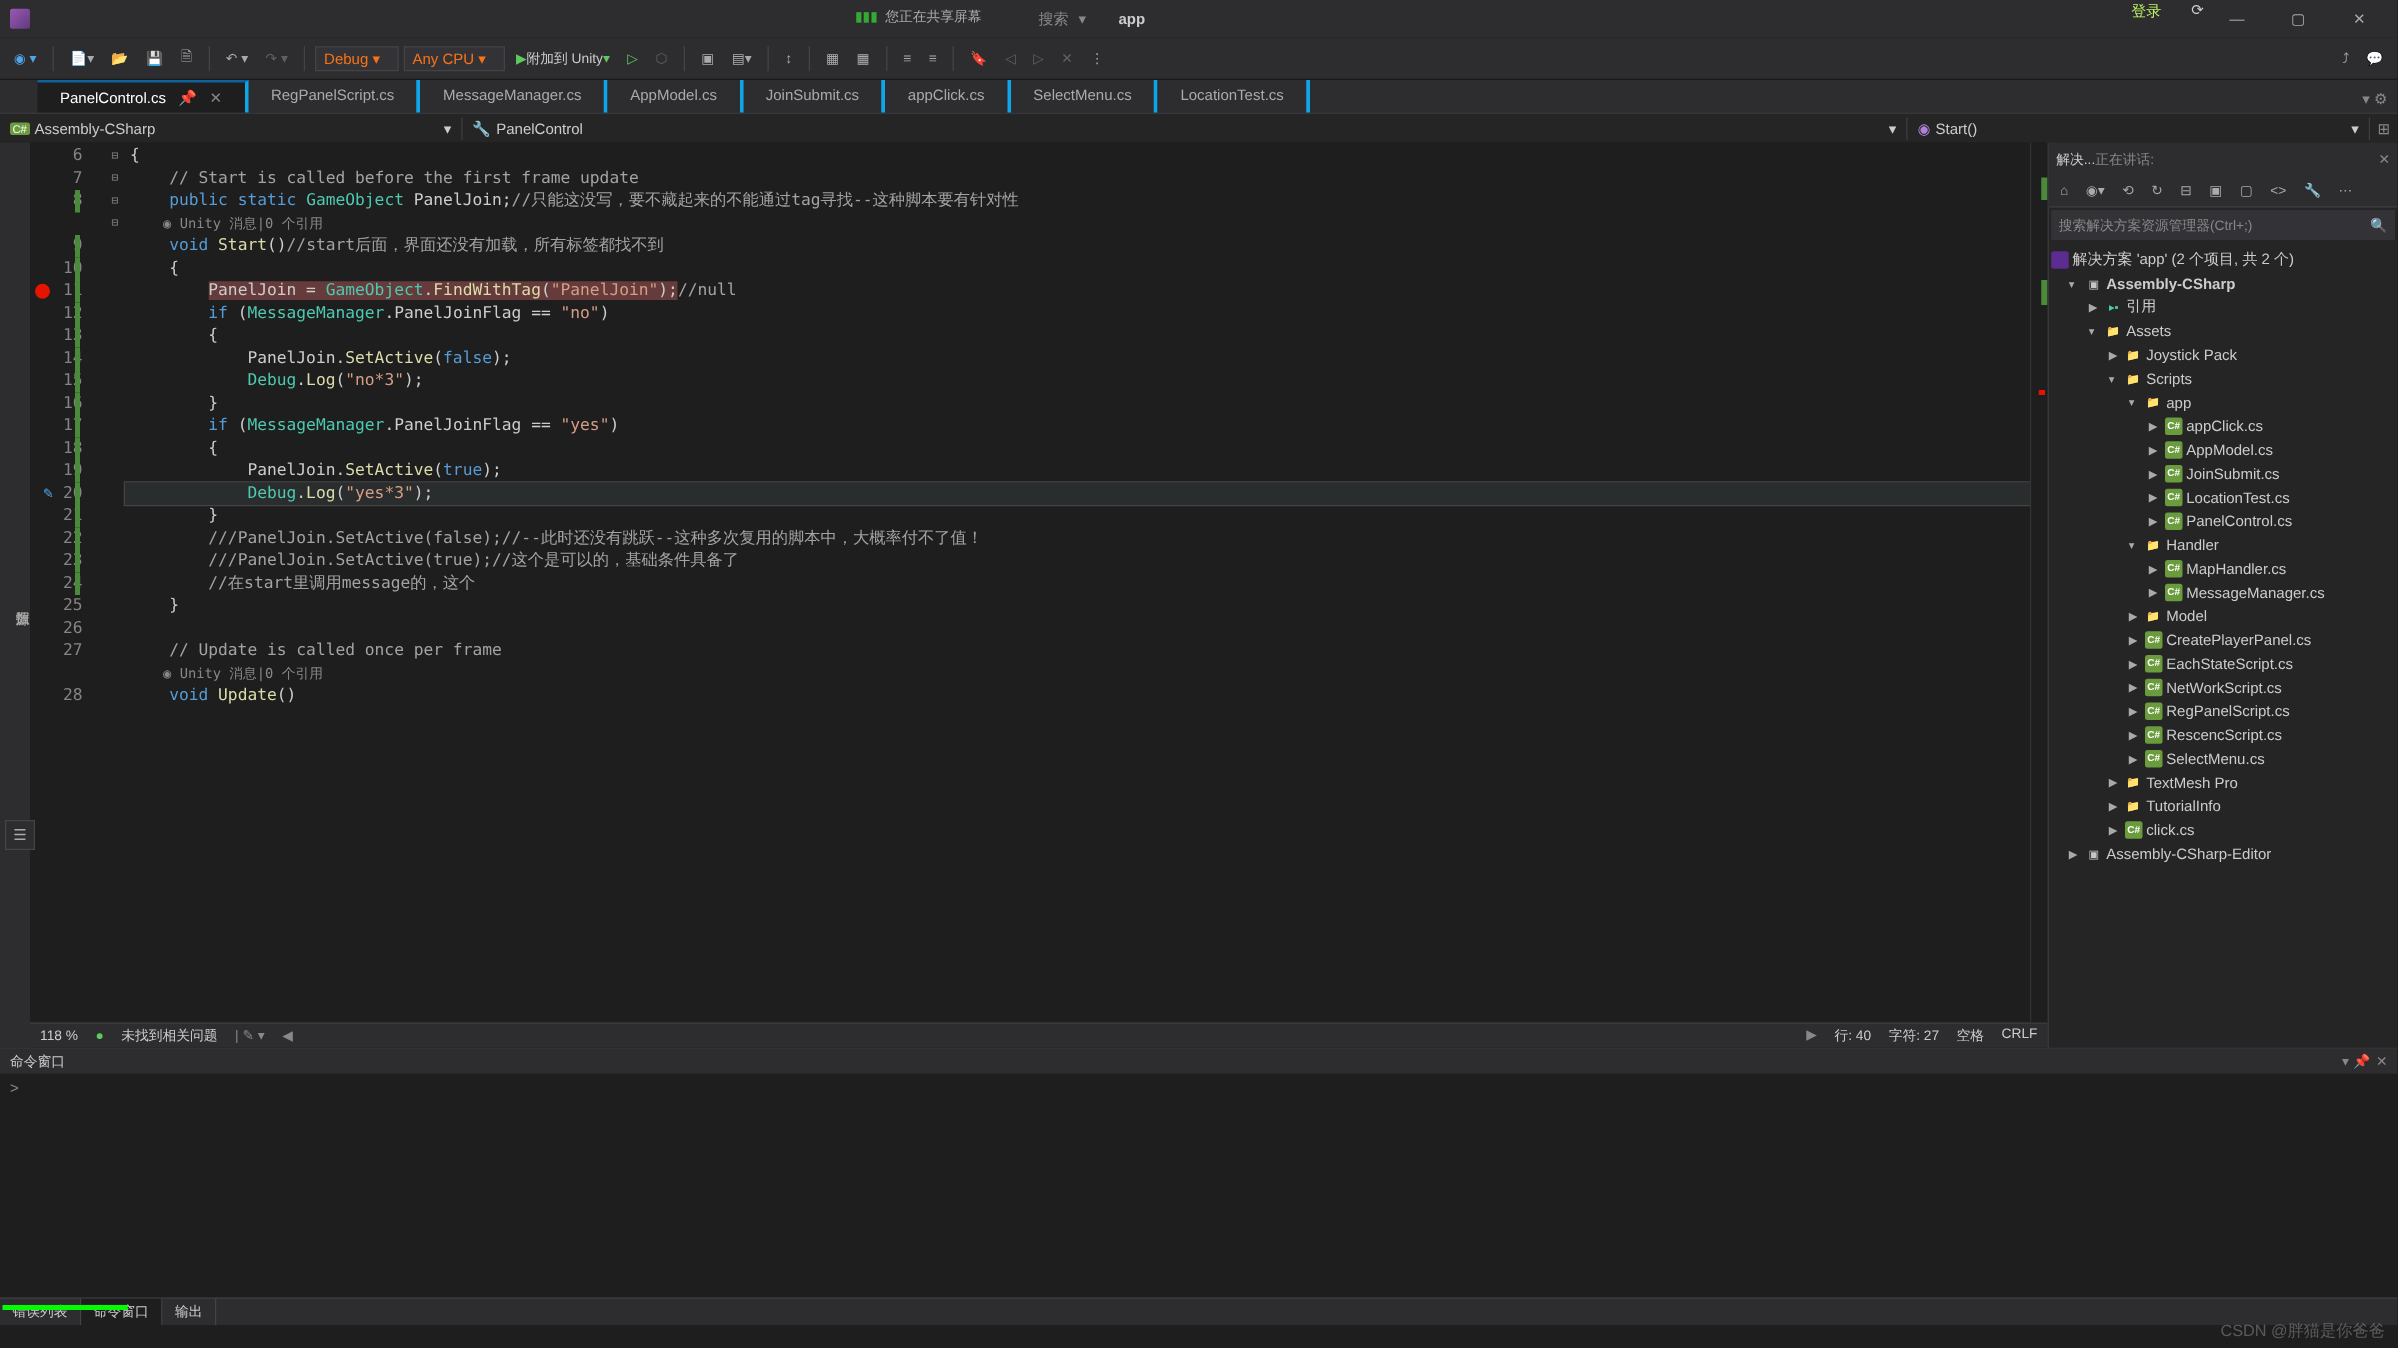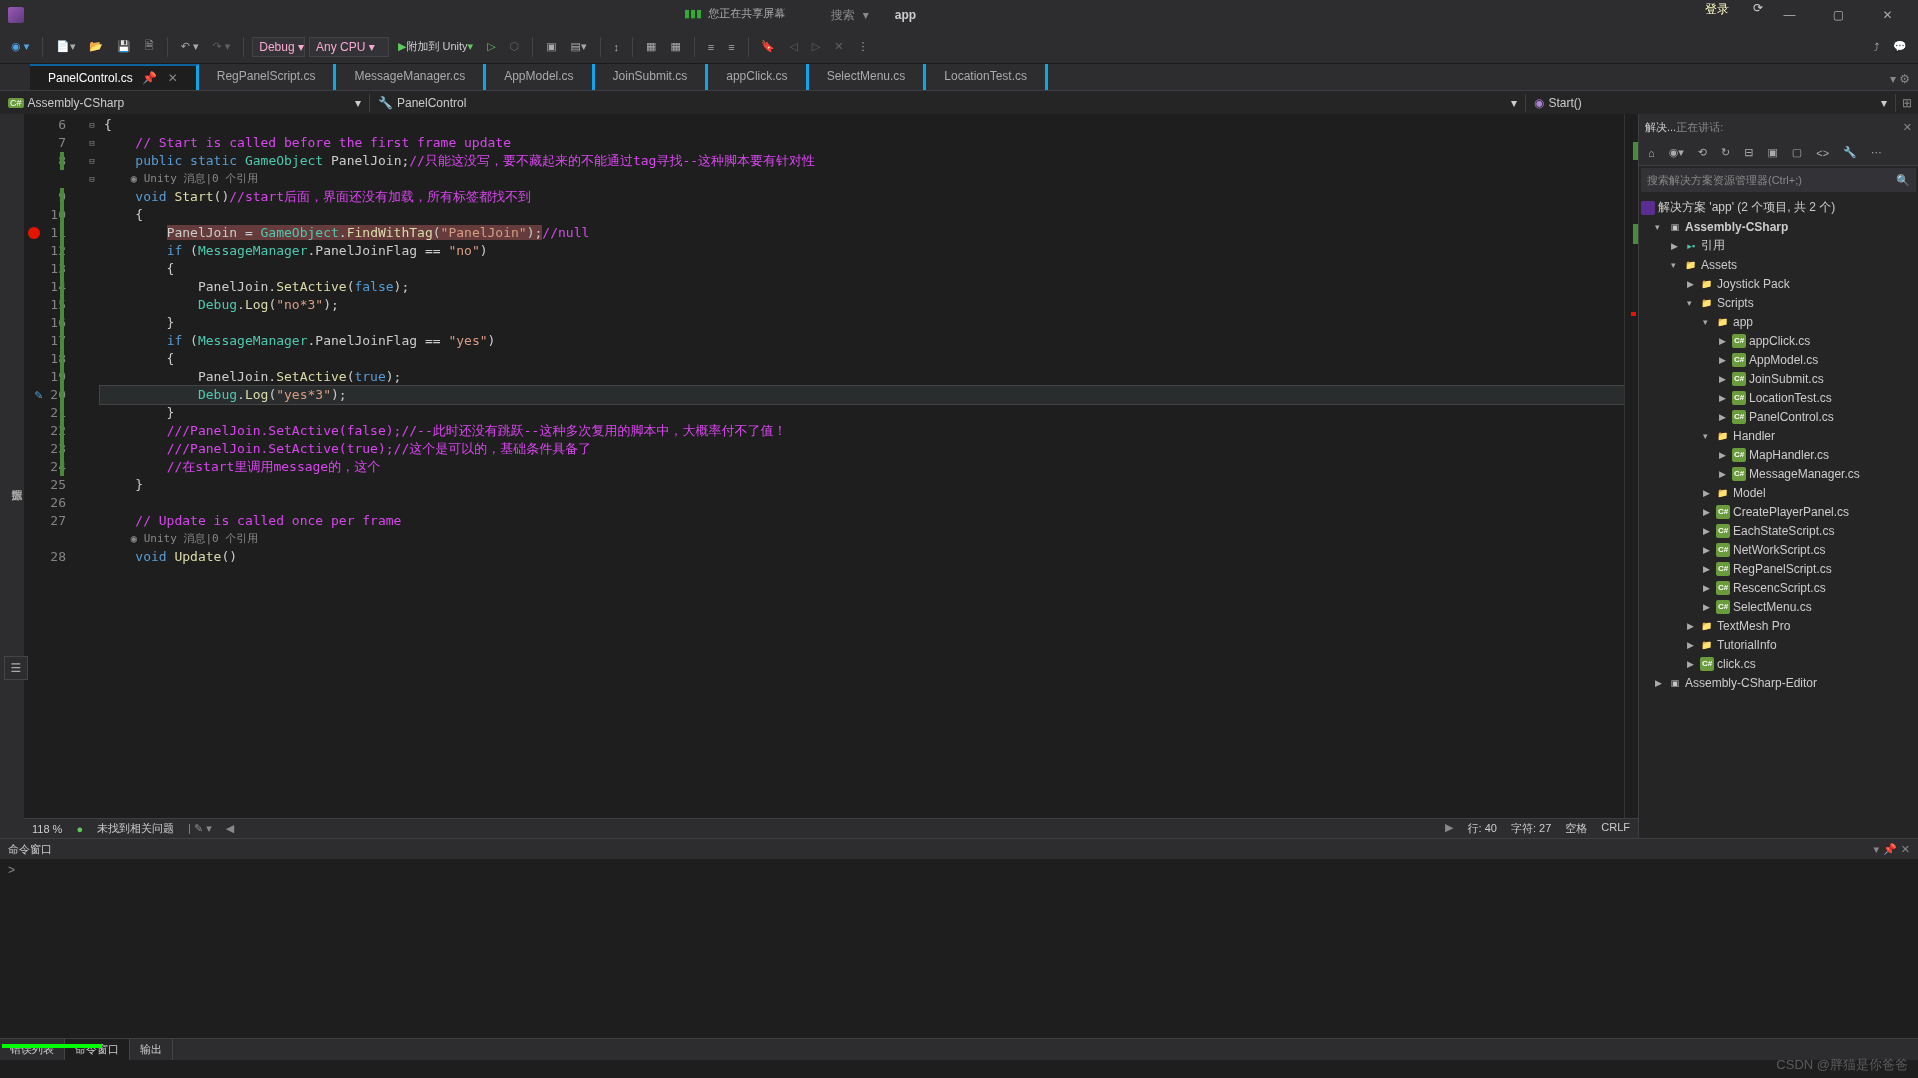--- a/index.html
+++ b/index.html
@@ -12,21 +12,21 @@
 .share-notice { position: absolute; left: 670px; top: 4px; background: #2d2d30; padding: 2px 14px; display: flex; align-items: center; color: #aaa; font-size: 11px; }
 .search-pack { margin-left: auto; padding: 2px 6px; color: #888; display: flex; align-items: center; gap: 8px; }
 .appname { margin-left: 20px; font-weight: bold; color: #ccc; }
 .winbtns { margin-left: auto; display: flex; gap: 4px; }
 .winbtn { width: 45px; height: 28px; display: flex; align-items: center; justify-content: center; color: #aaa; }
 
 
 .toolbar { height: 34px; background: #2d2d30; display: flex; align-items: center; border-bottom: 1px solid #1a1a1a; padding: 0 6px; gap: 4px; }
 .tbtn { padding: 3px 5px; color: #aaa; display: flex; align-items: center; font-size: 11px; }
 .tsep { width: 1px; height: 20px; background: #444; margin: 0 4px; }
-.dropdown { background: #333337; border: 1px solid #434346; color: #f9a8d4; padding: 2px 0 2px 6px; font-size: 12px; position: relative; }
+.dropdown { background: #333337; border: 1px solid #434346; color: #f97316; padding: 2px 14px 2px 6px; font-size: 12px; position: relative; }
 .play { color: #5ec95e; }
 
 
 .tabstrip { height: 26px; background: #2d2d30; display: flex; align-items: flex-end; padding-left: 30px; }
 .tab { padding: 5px 18px; background: #2d2d30; color: #aaa; font-size: 12px; position: relative; border-right: 3px solid #0ea5e9; }
 .tab.active { background: #1e1e1e; color: #fff; border-top: 2px solid #0e639c; }
 .tab .x { margin-left: 10px; color: #888; }
 .tab .pin { margin-left: 10px; color: #888; }
 
 
@@ -43,21 +43,21 @@
 .gutter .bp { position: absolute; left: 4px; width: 12px; height: 12px; background: #e51400; border-radius: 50%; }
 .gutter .greenbar { position: absolute; right: 2px; width: 4px; background: #4b8a3a; }
 .fold-gutter { width: 16px; padding-top: 2px; line-height: 18px; color: #888; text-align: center; }
 .fold-gutter div { font-size: 9px; }
 .code-lines { flex: 1; padding-top: 2px; line-height: 18px; white-space: pre; }
 .code-lines .line { height: 18px; padding-left: 4px; }
 .hl-line { background: #2a2d2e; outline: 1px solid #444; }
 .c-key { color: #569cd6; }
 .c-type { color: #4ec9b0; }
 .c-str { color: #d69d85; }
-.c-com { color: #d946ef; }
+.c-com { color: #a3a3a3; }
 .c-meth { color: #dcdcaa; }
 .c-sel { background: #653b3c; }
 .ov-ruler { width: 14px; background: #1e1e1e; border-left: 1px solid #333; position: relative; }
 .ov-ruler .greenmark { position: absolute; right: 0; width: 5px; background: #4b8a3a; }
 .ov-ruler .redmark { position: absolute; right: 2px; width: 5px; height: 4px; background: #e51400; }
 
 
 .editor-status { height: 20px; background: #2d2d30; border-top: 1px solid #3e3e42; display: flex; align-items: center; padding: 0 8px; font-size: 11px; gap: 14px; }
 .editor-status .right { margin-left: auto; display: flex; gap: 14px; }
 
@@ -104,21 +104,21 @@
   <div class="share-notice">
     <span style="color:#3a3;margin-right:6px">▮▮▮</span>
     <span>您正在共享屏幕</span>
   </div>
   <div class="search-pack">
     <span>搜索</span>
       <span>▾</span>
   </div>
   <span class="appname">app</span>
   <div class="winbtns">
-    <span style="margin-right:20px;color:#fef9c3">登录</span>
+    <span style="margin-right:20px;color:#bef264">登录</span>
     <span>⟳</span>
     <div class="winbtn">—</div>
     <div class="winbtn">▢</div>
     <div class="winbtn">✕</div>
   </div>
 </div>
 
 <div class="toolbar">
   <span class="tbtn" style="color:#4ea6ea">◉ ▾</span>
   <div class="tsep"></div>

